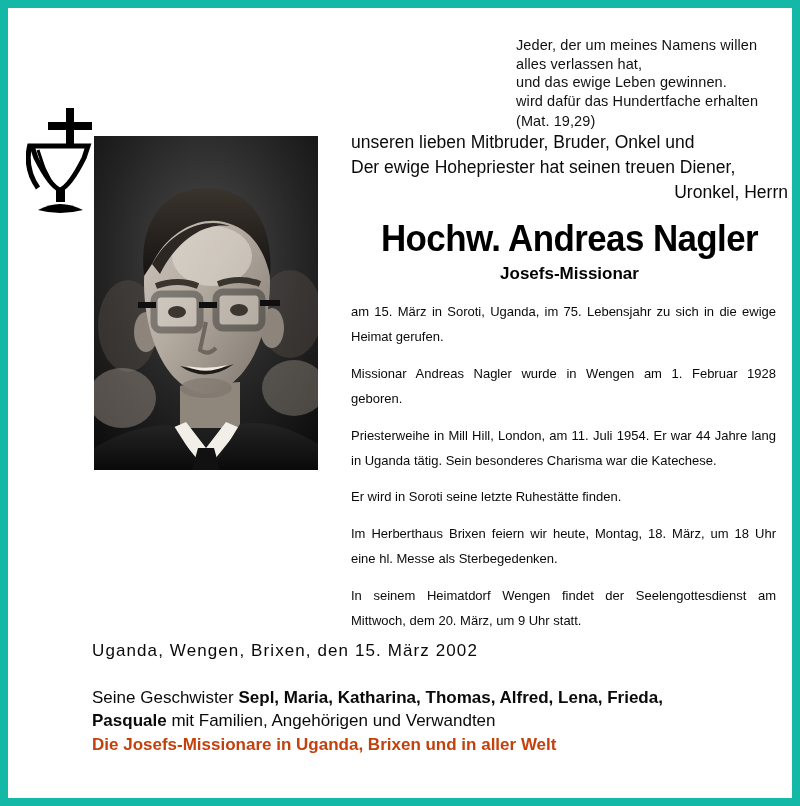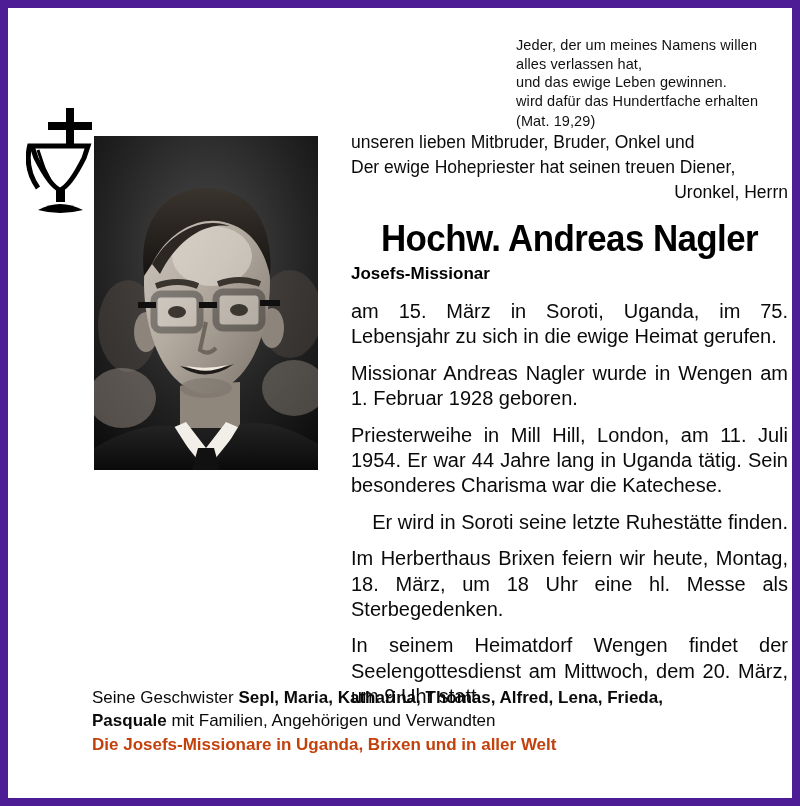--- a/index.html
+++ b/index.html
@@ -11,21 +11,21 @@
     font-family: "Liberation Sans", sans-serif;
     -webkit-font-smoothing: antialiased;
   }
 
   .notice {
     position: relative;
     width: 800px;
     height: 806px;
     box-sizing: border-box;
     background: #ffffff;
-    border: 8px solid #4c1d95;
+    border: 8px solid #14b8a6;
     overflow: hidden;
   }
 
   
   .scripture {
     position: absolute;
     left: 508px;
     top: 28px;
     width: 276px;
     font-size: 14.5px;
@@ -103,34 +103,34 @@
     transform: scaleX(0.97);
     transform-origin: center;
     white-space: nowrap;
   }
 
   .deceased-role {
     font-weight: bold;
     font-size: 17px;
     line-height: 22px;
     color: #000000;
-    text-align: left;
+    text-align: center;
     margin: 0 0 14px 0;
   }
 
   .body-para {
-    font-size: 20px;
+    font-size: 13px;
     line-height: 25.4px;
     color: #0a0a0a;
-    margin: 0 0 11px 0;
+    margin: 0 12px 11px 0;
     text-align: justify;
     text-justify: inter-word;
   }
   .body-para.ragged {
-    text-align: right;
+    text-align: left;
   }
 
   
   .placedate {
     position: absolute;
     left: 84px;
     top: 632px;
     font-size: 17px;
     line-height: 22px;
     letter-spacing: 1.1px;
@@ -298,20 +298,21 @@
 
     <p class="body-para">am 15. März in Soroti, Uganda, im 75. Lebensjahr zu sich in die ewige Heimat gerufen.</p>
     <p class="body-para">Missionar Andreas Nagler wurde in Wengen am 1. Februar 1928 geboren.</p>
     <p class="body-para">Priesterweihe in Mill Hill, London, am 11. Juli 1954. Er war 44 Jahre lang in Uganda tätig. Sein besonderes Charisma war die Katechese.</p>
     <p class="body-para ragged">Er wird in Soroti seine letzte Ruhestätte finden.</p>
     <p class="body-para">Im Herberthaus Brixen feiern wir heute, Montag, 18. März, um 18 Uhr eine hl. Messe als Sterbegedenken.</p>
     <p class="body-para">In seinem Heimatdorf Wengen findet der Seelengottesdienst am Mittwoch, dem 20. März, um 9 Uhr statt.</p>
 
   </div>
 
+  <div class="placedate">Uganda, Wengen, Brixen, den 15. März 2002</div>
 
   <div class="survivors">
     <span>Seine Geschwister </span><span class="names">Sepl, Maria, Katharina, Thomas, Alfred, Lena, Frieda, Pasquale</span><span class="tail"> mit Familien, Angehörigen und Verwandten</span>
   </div>
 
   <div class="congregation">Die Josefs-Missionare in Uganda, Brixen und in aller Welt</div>
 
 </div>
 
 </body></html>

